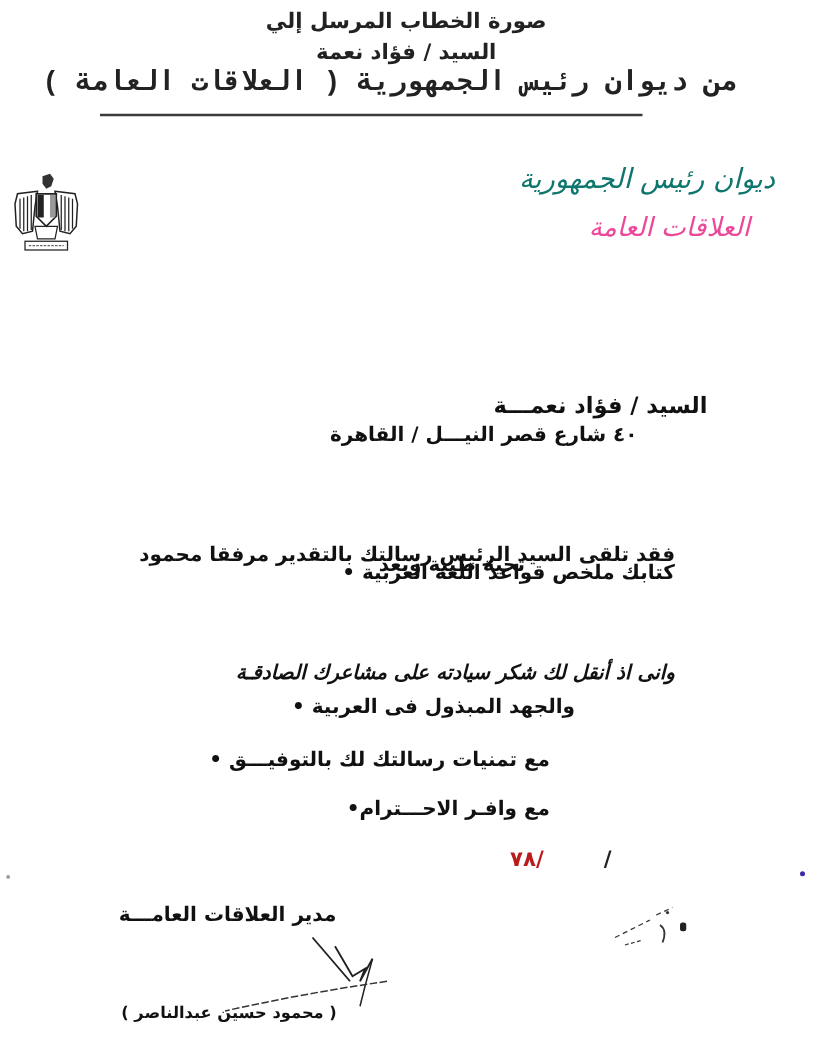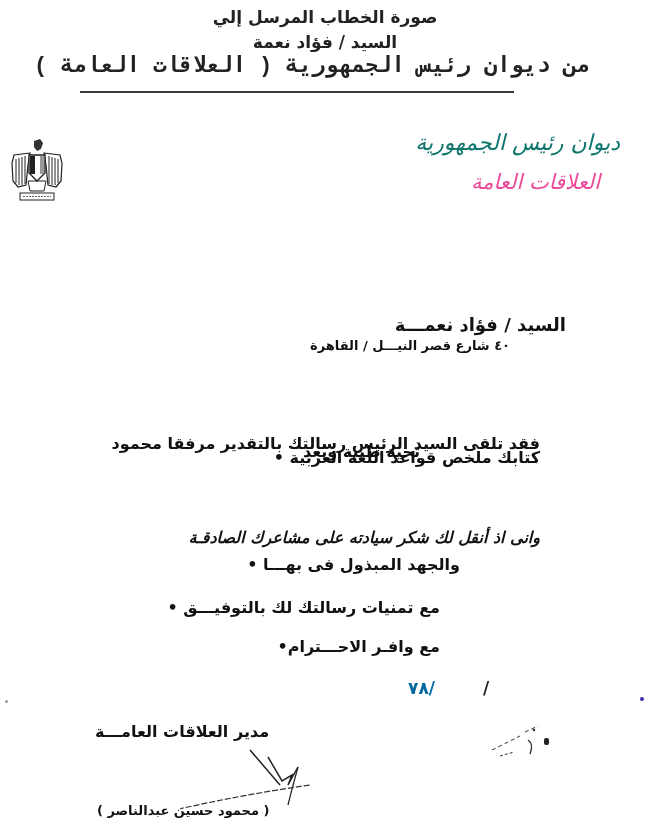--- a/index.html
+++ b/index.html
@@ -53,30 +53,30 @@
     }
 
     
     .tw {
       font-family: "DejaVu Sans", sans-serif;
       font-weight: bold;
       color: #111;
       font-size: 16px;
     }
     .recipient { right: 84px; top: 302px; font-size: 18px; margin-top: 12px; }
-    .address { right: 140px; top: 338px; font-size: 13px; }
+    .address { right: 140px; top: 338px; font-size: 16px; }
     .greeting { right: 230px; top: 398px; margin-top: 44px; }
     .p1 { right: 110px; top: 434px; }
     .p2 { right: 110px; top: 448px; }
     .p3 { right: 110px; top: 528px; font-style: italic; }
     .p4 { right: 190px; top: 555px; }
     .p5 { right: 210px; top: 598px; }
     .p6 { right: 210px; top: 637px; }
 
-    .date-mark { left: 408px; top: 678px; font-size: 17px; font-weight: bold; color: #0369a1; letter-spacing: 2px; }
+    .date-mark { left: 408px; top: 678px; font-size: 17px; font-weight: bold; color: #b91c1c; letter-spacing: 2px; }
     .date-slash2 { left: 483px; top: 678px; font-size: 17px; font-weight: bold; color: #222; }
 
     .title-sig { left: 95px; top: 722px; font-size: 16px; }
     .name-sig { left: 97px; top: 803px; font-size: 13px; }
 
     .signature { left: 180px; top: 745px; width: 200px; height: 70px; }
     .initials { left: 480px; top: 700px; width: 120px; height: 60px; }
     .speck { left: 640px; top: 697px; width: 4px; height: 4px; background: #3b2aa8; border-radius: 50%; }
     .speck2 { left: 5px; top: 700px; width: 3px; height: 3px; background: #999; border-radius: 50%; }
   </style>
@@ -120,21 +120,21 @@
 <div class="abs lh1 rtl">ديوان رئيس الجمهورية</div>
 <div class="abs lh2 rtl">العلاقات العامة</div>
 
 <div class="abs tw recipient rtl">السيد / فؤاد نعمـــة</div>
 <div class="abs tw address rtl">٤٠ شارع قصر النيـــل / القاهرة</div>
 
 <div class="abs tw greeting rtl">تحية طيبة وبعد</div>
 <div class="abs tw p1 rtl">فقد تلقى السيد الرئيس رسالتك بالتقدير مرفقا محمود</div>
 <div class="abs tw p2 rtl">كتابك ملخص قواعد اللغة العربية •</div>
 <div class="abs tw p3 rtl">وانى اذ أنقل لك شكر سيادته على مشاعرك الصادقـة</div>
-<div class="abs tw p4 rtl">والجهد المبذول فى بهـــا •</div>
+<div class="abs tw p4 rtl">والجهد المبذول فى العربية •</div>
 <div class="abs tw p5 rtl">مع تمنيات رسالتك لك بالتوفيـــق •</div>
 <div class="abs tw p6 rtl">مع وافـر الاحـــترام•</div>
 
 <div class="abs date-mark">٧٨/</div>
 <div class="abs date-slash2">/</div>
 
 <div class="abs initials">
   <svg width="120" height="60" viewBox="0 0 120 60">
     <path d="M12 50 L40 36 M45 32 L58 26" stroke="#333" stroke-width="1" fill="none" stroke-dasharray="4,3"></path>
     <path d="M20 56 L34 52" stroke="#333" stroke-width="1" fill="none" stroke-dasharray="3,2"></path>

